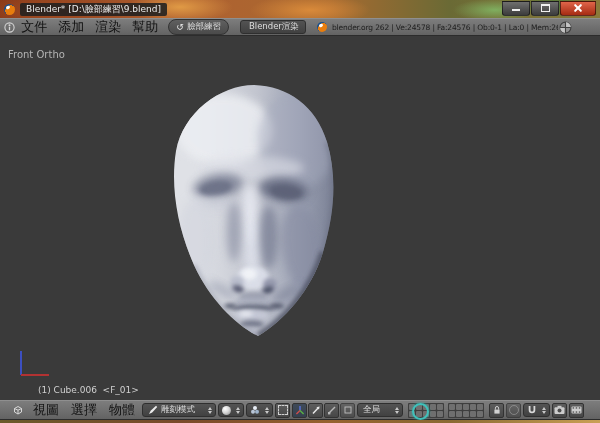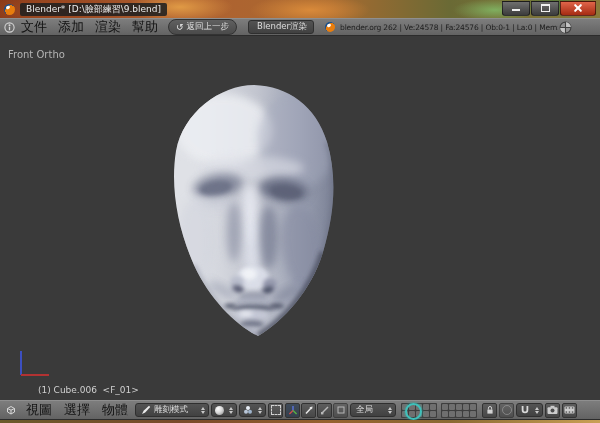--- a/index.html
+++ b/index.html
@@ -57,21 +57,21 @@
   .layout-icon{margin-left:auto;margin-right:24px;flex:0 0 auto;display:flex;}
 
   
   .viewport{position:absolute;top:36px;left:0;right:0;bottom:23px;background:#3a3a3a;overflow:hidden;}
   .view-label{position:absolute;left:8px;top:13px;font-size:10px;color:#b4b4b4;}
   .obj-label{position:absolute;left:38px;bottom:5px;font-size:9px;color:#d0d0d0;white-space:pre;}
   .face-svg{position:absolute;left:166px;top:46px;}
   .axes-svg{position:absolute;left:12px;bottom:18px;}
 
   
-  .footer{position:absolute;left:0;right:0;bottom:3px;height:20px;padding:0 3px;gap:2px;}
+  .footer{position:absolute;left:0;right:0;bottom:3px;height:20px;padding:0 10px;gap:2px;}
   .layers{display:flex;gap:4px;margin:0 3px;position:relative;}
   .lg{display:grid;grid-template-columns:repeat(5,6px);grid-auto-rows:6px;gap:1px;background:#3e3e3e;padding:1px;border-radius:1px;}
   .cell{background:#6f6f6f;border-radius:1px;}
   .layer-ring{position:absolute;left:4px;top:0;width:13px;height:13px;border:2px solid #3fc1bb;
     border-radius:50%;box-shadow:0 0 3px rgba(40,190,180,.8);pointer-events:none;}
   .dashedbox{width:8px;height:8px;border:1px dashed #d2d2d2;}
   .sphere{width:9px;height:9px;border-radius:50%;background:radial-gradient(circle at 35% 30%,#ffffff,#d8d8d8 45%,#868686);}
   .propcirc{width:8px;height:8px;border:1px solid #bdbdbd;border-radius:50%;opacity:.55;}
   .btn-group{display:flex;gap:1px;}
   .bottom-edge{position:absolute;left:0;right:0;bottom:0;height:3px;
@@ -108,21 +108,21 @@
           <circle cx="5" cy="3" r="0.9" fill="#d5d5d5"></circle>
           <rect x="4.4" y="4.4" width="1.2" height="3.1" fill="#d5d5d5"></rect>
         </svg>
     </span>
     <span class="menu">文件</span>
     <span class="menu">添加</span>
     <span class="menu">渲染</span>
     <span class="menu">幫助</span>
     <span class="btn-back">
       <span class="undo-glyph">↺</span>
-      <span>返回上一步</span>
+      <span>臉部練習</span>
     </span>
     <span class="dd engine">
       <span>Blender渲染</span>
       <span class="ud">
           <i class="u"></i>
           <i class="d"></i>
         </span>
     </span>
     <span class="blogo small">
         <i></i>

